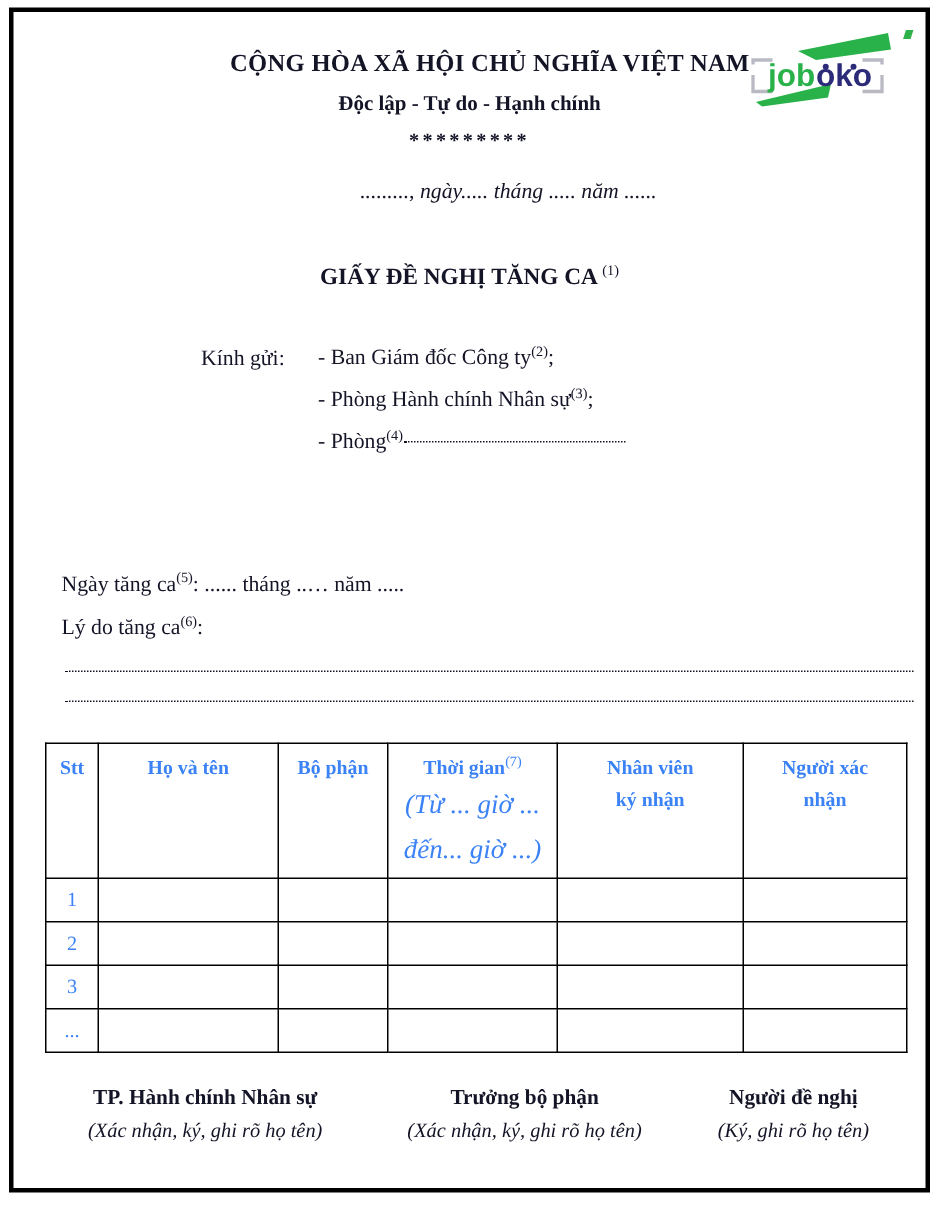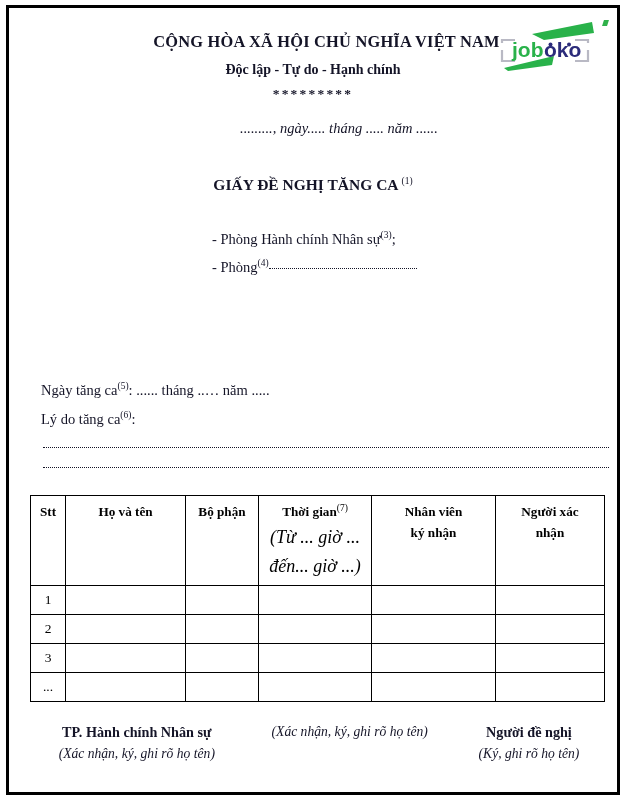--- a/index.html
+++ b/index.html
@@ -158,21 +158,21 @@
     left: 21px;
     top: 487px;
     width: 574px;
     border-collapse: collapse;
     table-layout: fixed;
   }
   #ot-table th, #ot-table td {
     border: 1.3px solid #000000;
     padding: 0;
     font-size: 13.2px;
-    color: #000000;
+    color: #3b82f6;
   }
   #ot-table th {
     font-weight: bold;
     text-align: center;
     vertical-align: top;
     padding-top: 5px;
     height: 84px;
     line-height: 1.62;
   }
   #ot-table th .sub {
@@ -247,20 +247,26 @@
     <div class="hdr-stars ctr">*********</div>
     <div class="hdr-date ctr">........., ngày..... tháng ..... năm ......</div>
 
     <div class="doc-title ctr">
       <span>GIẤY ĐỀ NGHỊ TĂNG CA</span>
       <sup class="note">(1)</sup>
     </div>
 
     <div id="recipients">
       <div class="rcp-row">
+        <span class="rcp-label">Kính gửi:</span>
+        <span class="rcp-item">
+          <span>- Ban Giám đốc Công ty</span><sup class="note">(2)</sup><span>;</span>
+        </span>
+      </div>
+      <div class="rcp-row">
         <span class="rcp-label"></span>
         <span class="rcp-item">
           <span>- Phòng Hành chính Nhân sự</span><sup class="note">(3)</sup><span>;</span>
         </span>
       </div>
       <div class="rcp-row">
         <span class="rcp-label"></span>
         <span class="rcp-item">
           <span>- Phòng</span><sup class="note">(4)</sup><span class="dotfill-short"></span>
         </span>
@@ -349,20 +355,21 @@
         </tr>
       </tbody>
     </table>
 
     <div id="sig">
       <div class="sig-col a">
         <div class="sig-title">TP. Hành chính Nhân sự</div>
         <div class="sig-note">(Xác nhận, ký, ghi rõ họ tên)</div>
       </div>
       <div class="sig-col b">
+        <div class="sig-title">Trưởng bộ phận</div>
         <div class="sig-note">(Xác nhận, ký, ghi rõ họ tên)</div>
       </div>
       <div class="sig-col c">
         <div class="sig-title">Người đề nghị</div>
         <div class="sig-note">(Ký, ghi rõ họ tên)</div>
       </div>
     </div>
 
   </div>
 </div>

